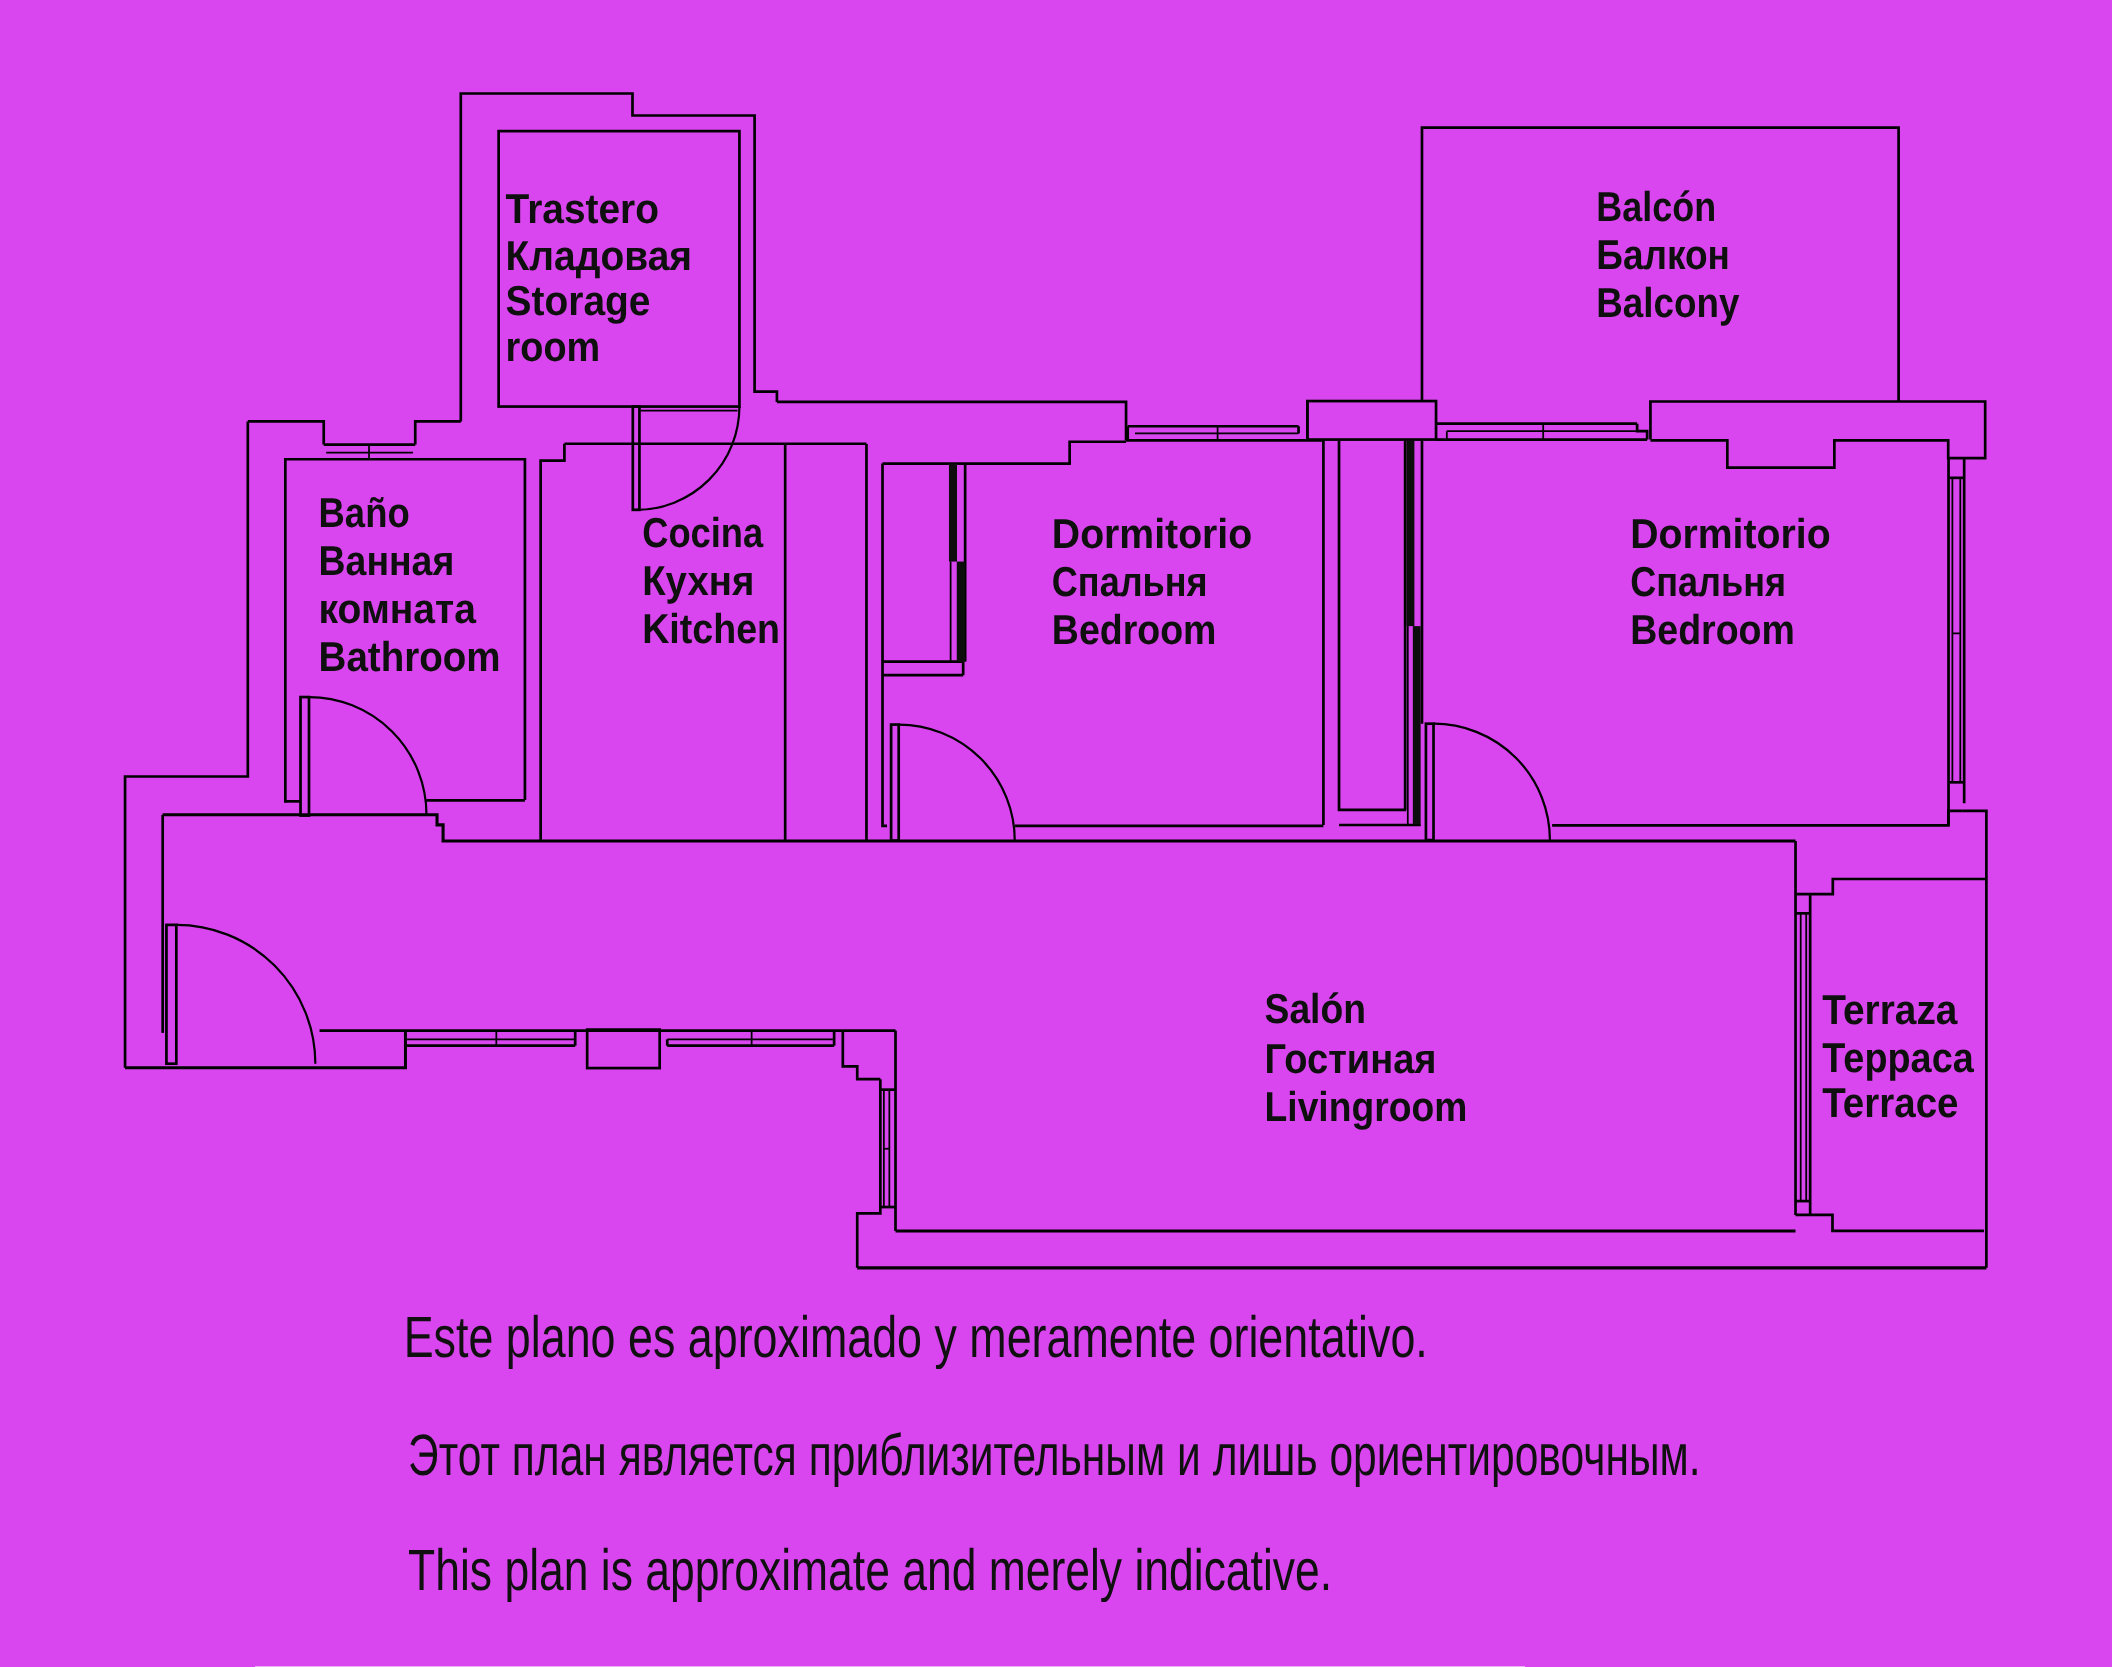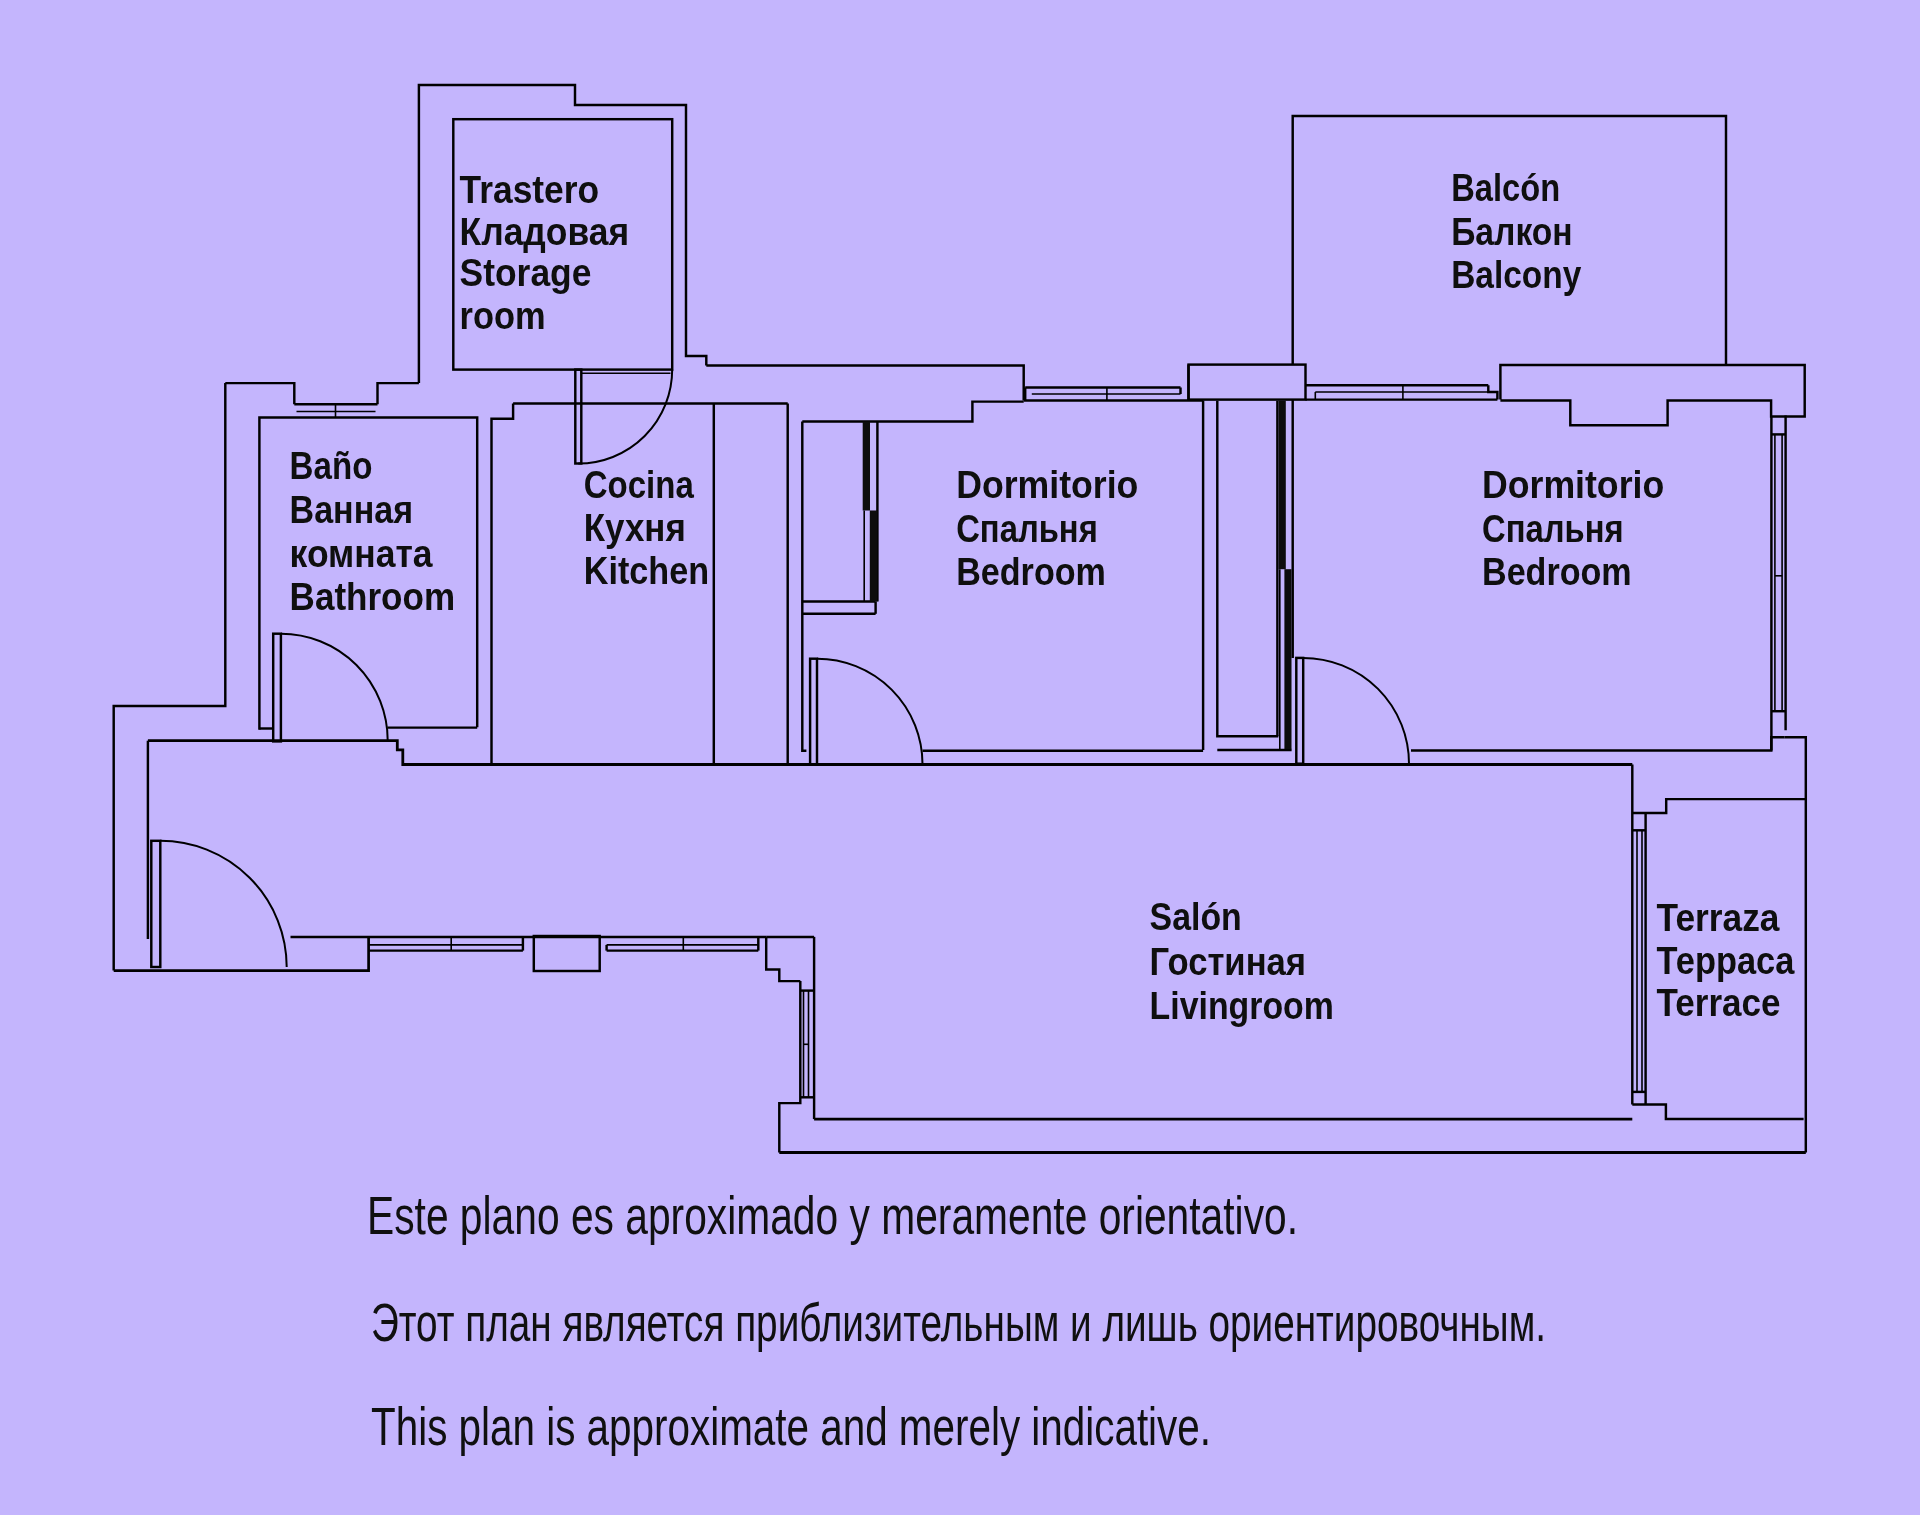--- a/index.html
+++ b/index.html
@@ -1,16 +1,16 @@
 <!DOCTYPE html>
 <html><head>
 <meta charset="utf-8">
 <style>
   html,body{margin:0;padding:0;background:#ffffff;}
-  .wrap{width:1920px;height:1515px;position:relative;background:#c4b5fd;}
+  .wrap{width:1920px;height:1515px;position:relative;background:#d946ef;}
   svg{display:block;}
   text{font-family:"Liberation Sans", sans-serif;fill:#0f0f0f;}
   .lbl{font-weight:bold;font-size:38px;}
   .para{font-weight:normal;font-size:53px;fill:#101010;}
 </style>
 </head>
 <body>
 <div class="wrap">
 <svg width="1920" height="1515" viewBox="0 0 1920 1515">
 <g stroke="#000000" stroke-width="2.45" fill="none">

